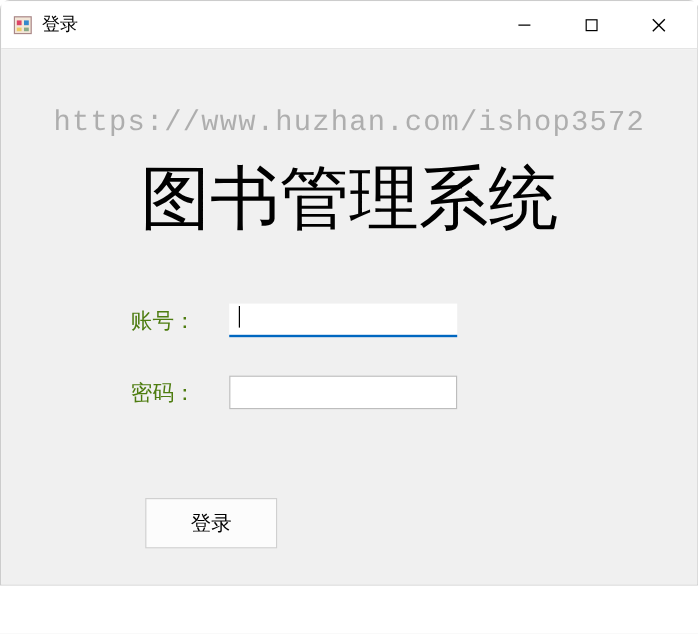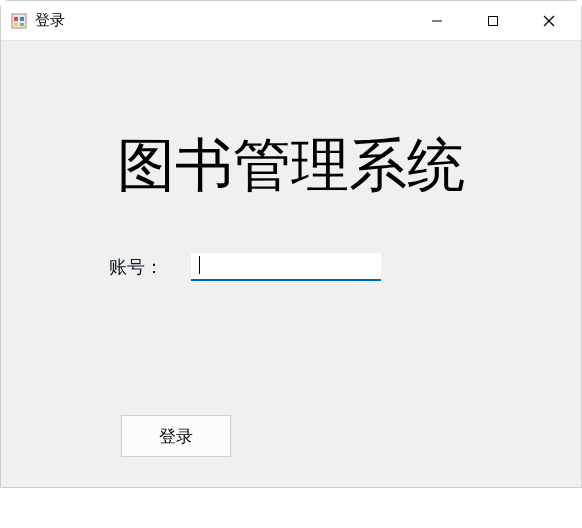--- a/index.html
+++ b/index.html
@@ -83,21 +83,21 @@
     }
     .form-row {
       position: absolute;
       display: flex;
       align-items: center;
     }
     .form-row.account { top: 212px; left: 108px; }
     .form-row.password { top: 272px; left: 108px; }
     .form-label {
       font-size: 18px;
-      color: #0f172a;
+      color: #4d7c0f;
       width: 82px;
     }
     .text-input {
       width: 190px;
       height: 28px;
       background: #fff;
       border: 1px solid #bdbdbd;
       font-size: 16px;
       padding: 2px 6px;
       outline: none;
@@ -170,30 +170,37 @@
         <svg width="12" height="12" viewBox="0 0 12 12">
             <line x1="1" y1="1" x2="11" y2="11" stroke="#000" stroke-width="1.2"></line>
             <line x1="11" y1="1" x2="1" y2="11" stroke="#000" stroke-width="1.2"></line>
           </svg>
       </div>
     </div>
   </div>
 
   <div class="client-area">
 
+    <div class="watermark">https://www.huzhan.com/ishop3572</div>
 
     <h1 class="main-heading">图书管理系统</h1>
 
     <div class="form-row account">
       <span class="form-label">账号：</span>
       <div class="text-input focused">
         <span></span><span class="caret"></span>
       </div>
     </div>
 
+    <div class="form-row password">
+      <span class="form-label">密码：</span>
+      <div class="text-input">
+        <span></span>
+      </div>
+    </div>
 
     <div class="button-row">
       <div class="app-btn">
         <span>登录</span>
       </div>
     </div>
 
   </div>
 
 </div>

